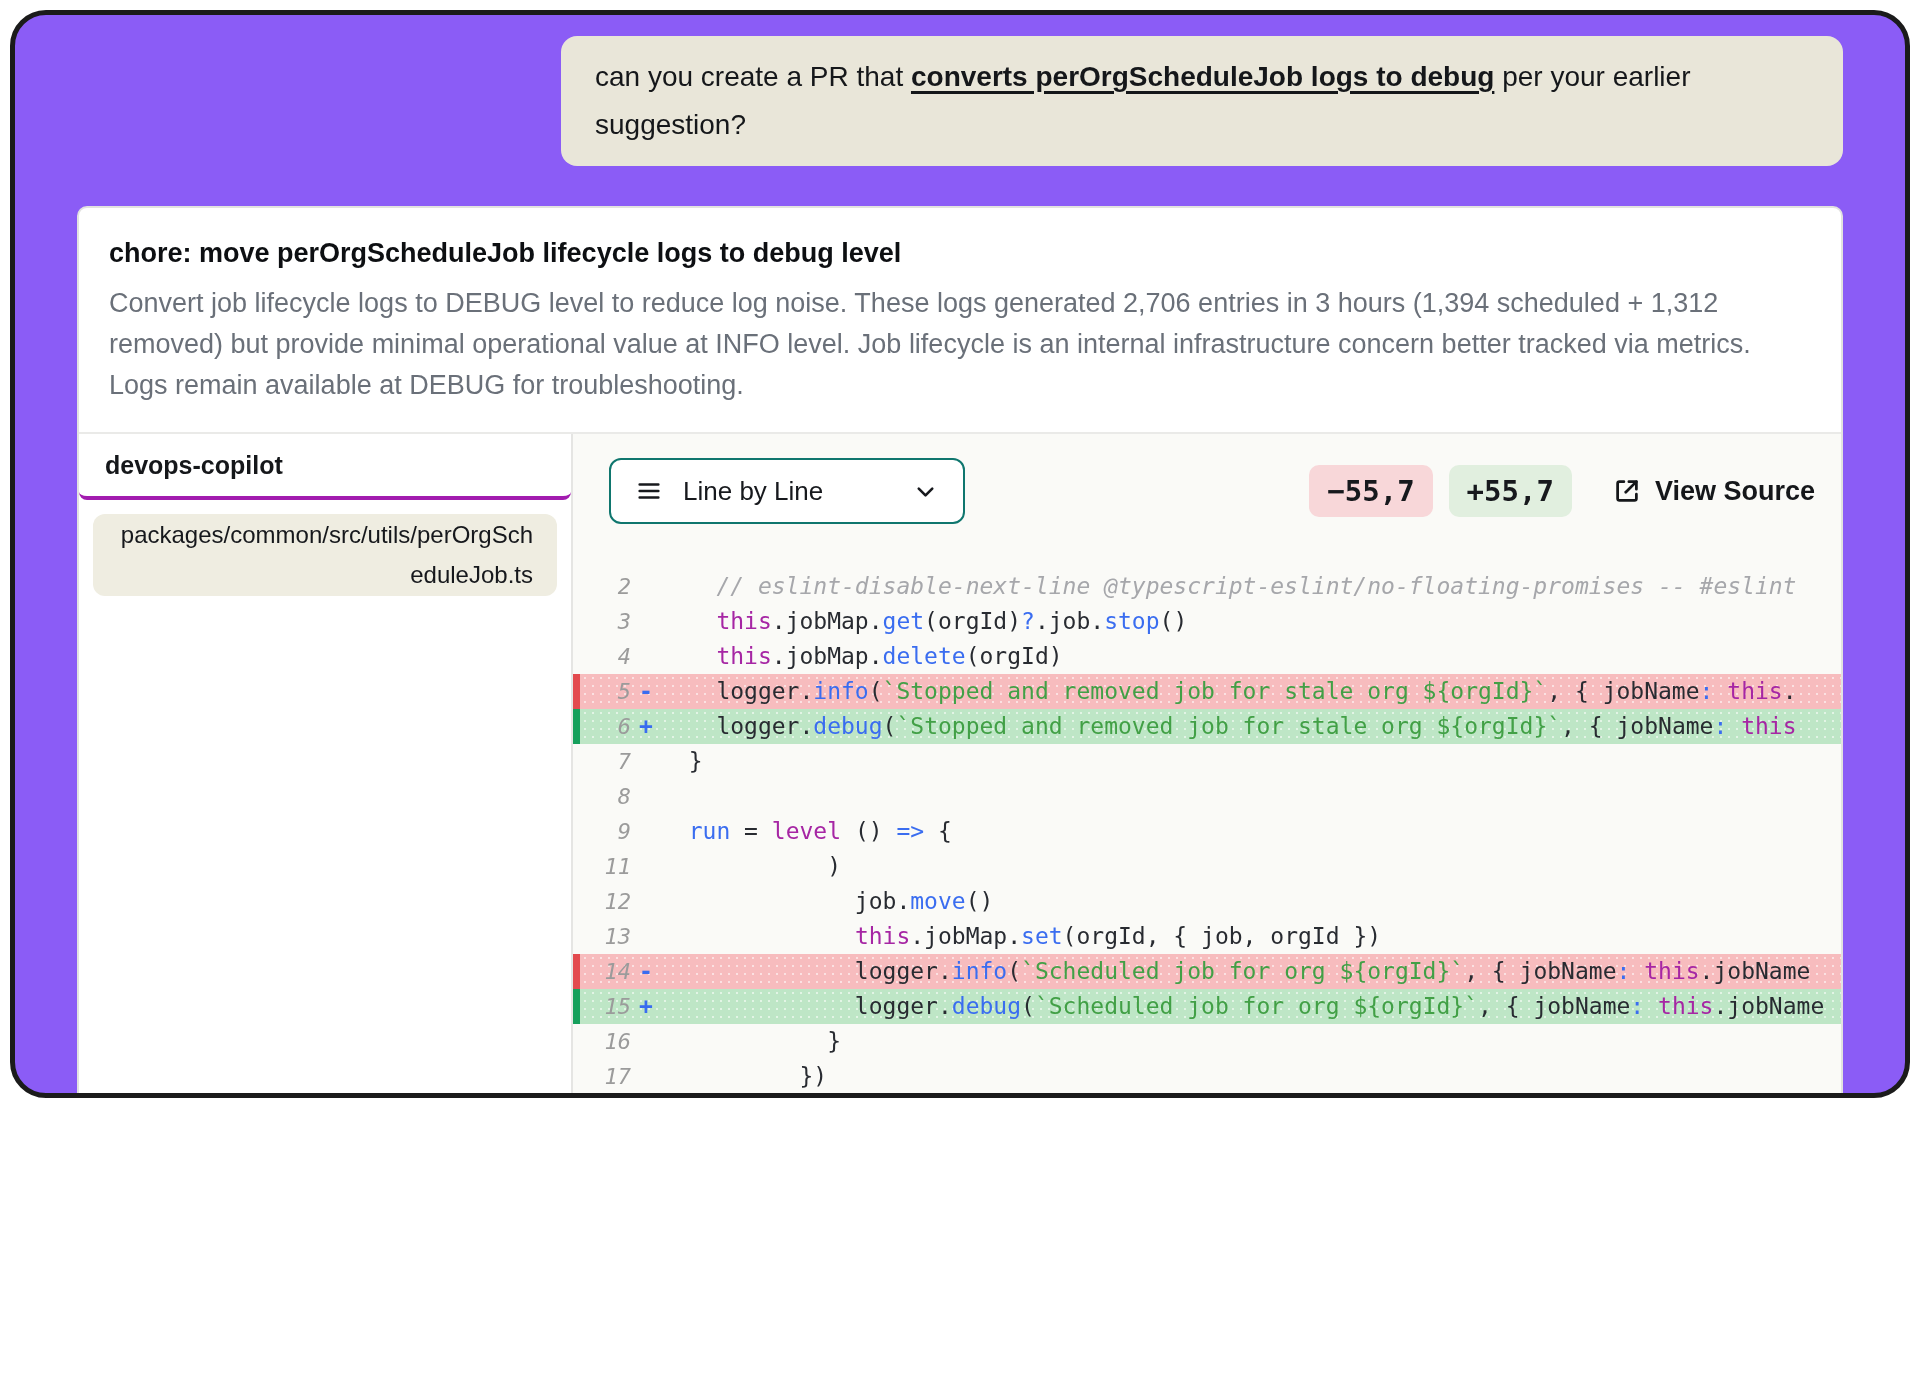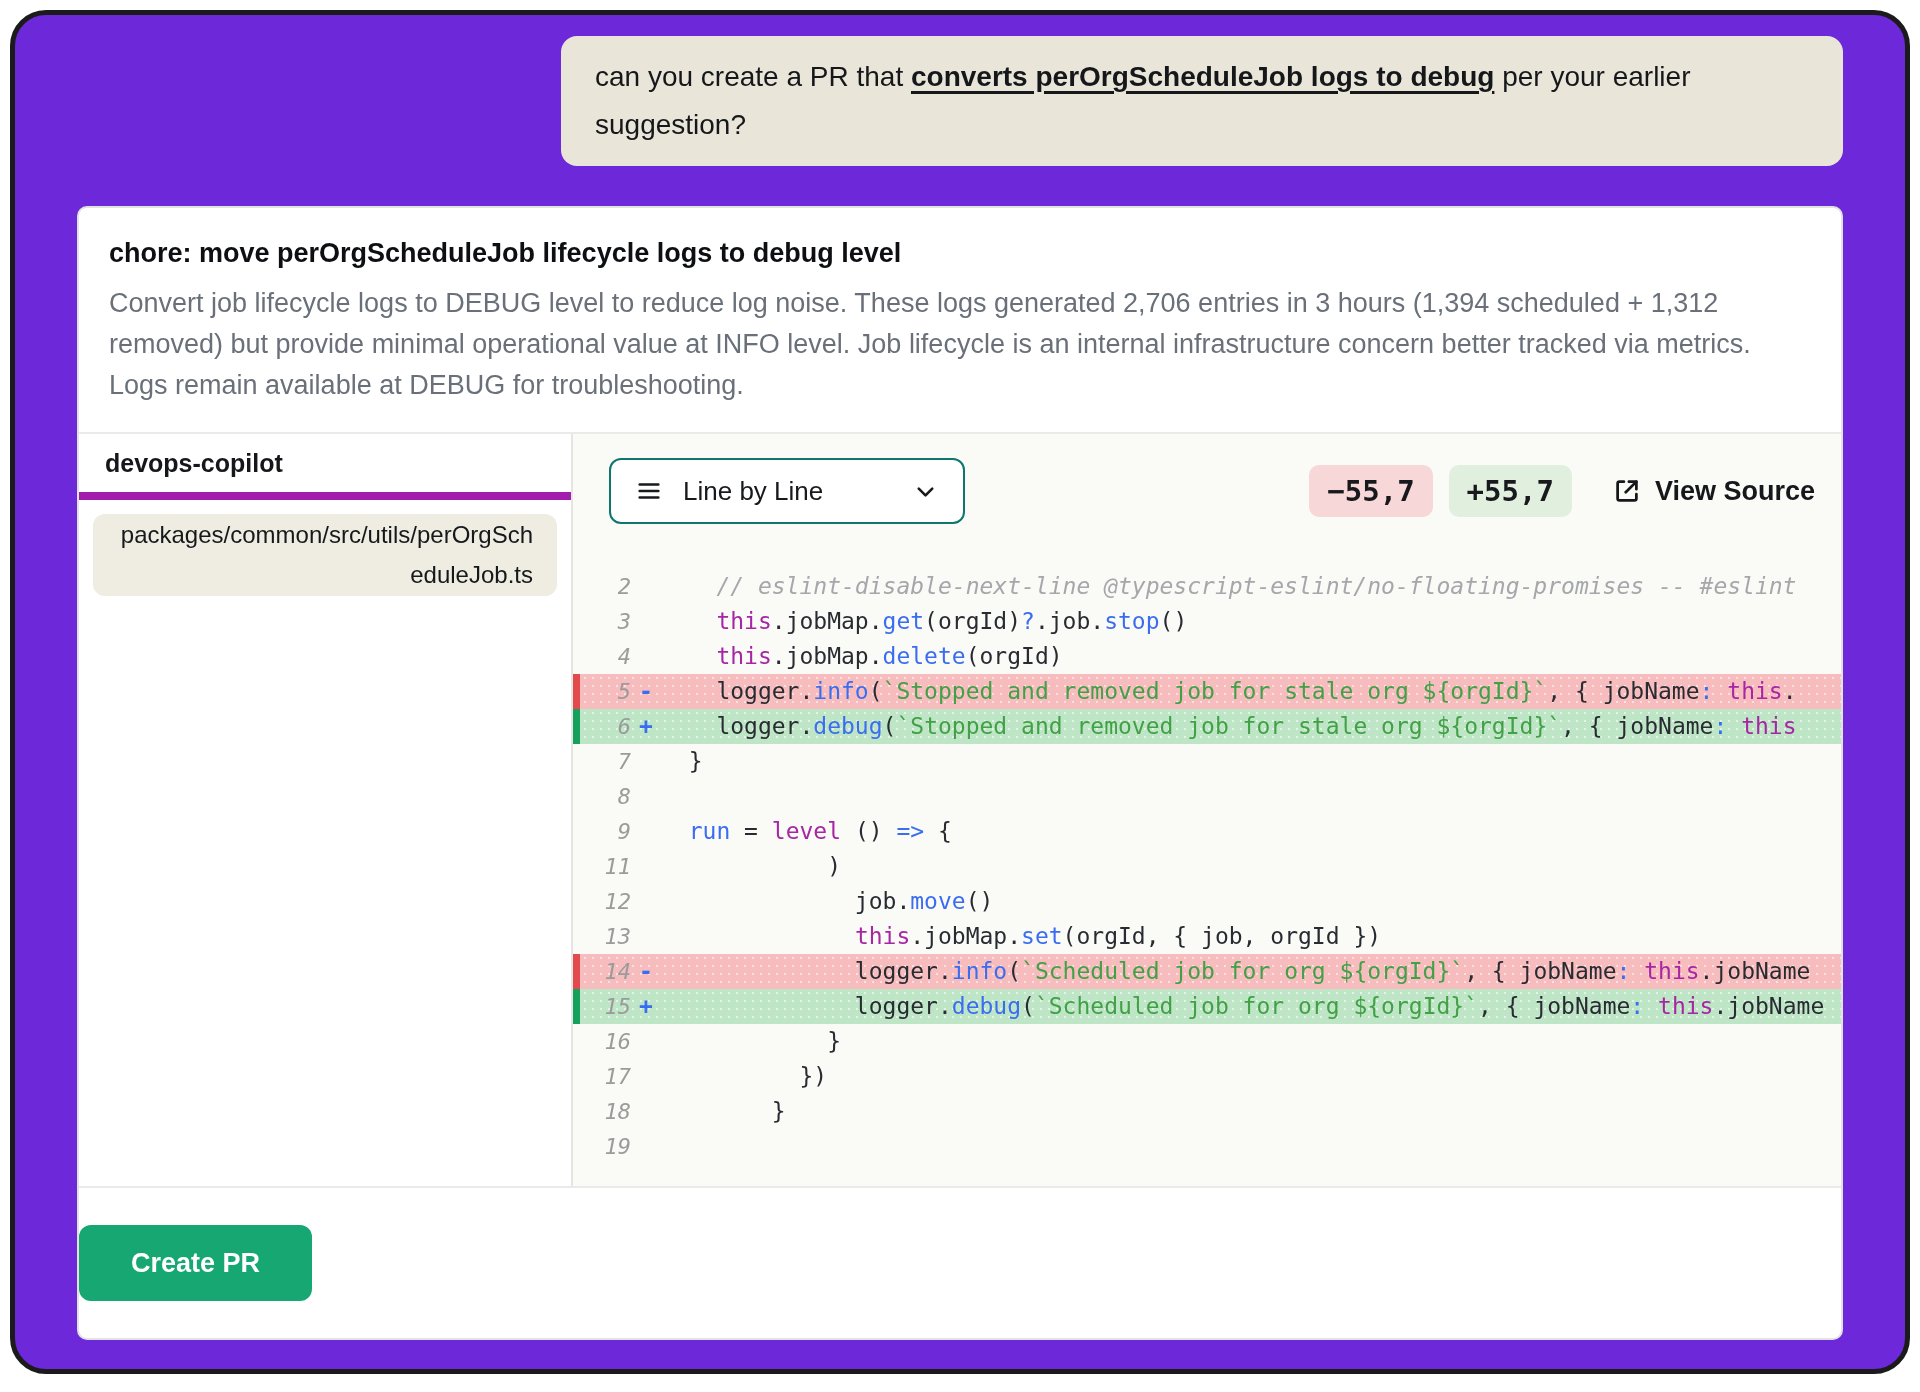--- a/index.html
+++ b/index.html
@@ -1,41 +1,41 @@
 <!DOCTYPE html>
 <html style="--accent-button: #16a772; --removed-bg: #f7bcbe; --removed-bar: #e34a4e; --removed-chip: #f8d7d9; --added-bg: #bee6c6; --added-bar: #16a05c; --added-chip: #e1efdf; --syntax-keyword: #a626a4; --syntax-function: #3a6df0; --syntax-string: #42a046; --syntax-comment: #a6a7ab;"><head>
 <meta charset="utf-8">
 <style>
   * { box-sizing: border-box; margin: 0; padding: 0; }
   html,body { width: 1920px; height: 1392px; background: #ffffff; font-family: "Liberation Sans", sans-serif; }
   .frame {
-    position: relative; margin: 10px; height: 1364px;
+    position: relative; margin: 10px; height: 1088px;
     border: 5px solid #1b1b1b; border-radius: 36px;
-    background: #6d28d9; overflow: hidden;
+    background: #8b5cf6; overflow: hidden;
     padding: 0 62px;
   }
   
   .bubble {
     margin: 21px 0 0 auto; width: 1282px;
     background: #e9e6d9; border-radius: 16px;
     padding: 17px 34px; font-size: 28px; line-height: 48px; color: #15171a;
   }
   .bubble b { font-weight: bold; text-decoration: underline; text-decoration-thickness: 3px; text-underline-offset: 5px; }
   
   .card {
     margin-top: 40px; background: #ffffff;
     border: 2px solid #e2e2e0; border-radius: 10px; overflow: hidden;
   }
   .card-header { padding: 30px 30px 26px; }
   .pr-title { font-size: 27px; font-weight: bold; color: #0d0f12; margin-bottom: 14px; }
   .pr-desc { font-size: 27px; line-height: 41px; color: #6a7079; }
   
   .body-row { display: flex; border-top: 2px solid #eaeae8; }
   .sidebar { width: 494px; flex: 0 0 auto; border-right: 2px solid #e5e5e3; background: #fff; }
-  .repo-header { height: 66px; display: flex; align-items: center; padding: 0 26px; border-bottom: 8px solid #a21caf; font-size: 25px; font-weight: bold; color: #15171a; }
+  .repo-header { height: 66px; display: flex; align-items: center; padding: 0 26px; border-bottom: 4px solid #a21caf; font-size: 25px; font-weight: bold; color: #15171a; border-radius: 8px; }
   .file-chip {
     margin: 14px; background: #efede1; border-radius: 12px;
     padding: 1px 24px; font-size: 24px; line-height: 40px; color: #16181c;
     text-align: right; word-break: break-all; cursor: pointer;
   }
   .diff-panel { flex: 1 1 auto; min-width: 0; background: #fafaf7; overflow: hidden; }
   
   .toolbar { display: flex; align-items: center; padding: 24px 26px 0 36px; }
   .view-select {
     width: 356px; height: 66px; background: #fff; border: 2px solid #0f766e; border-radius: 12px;

